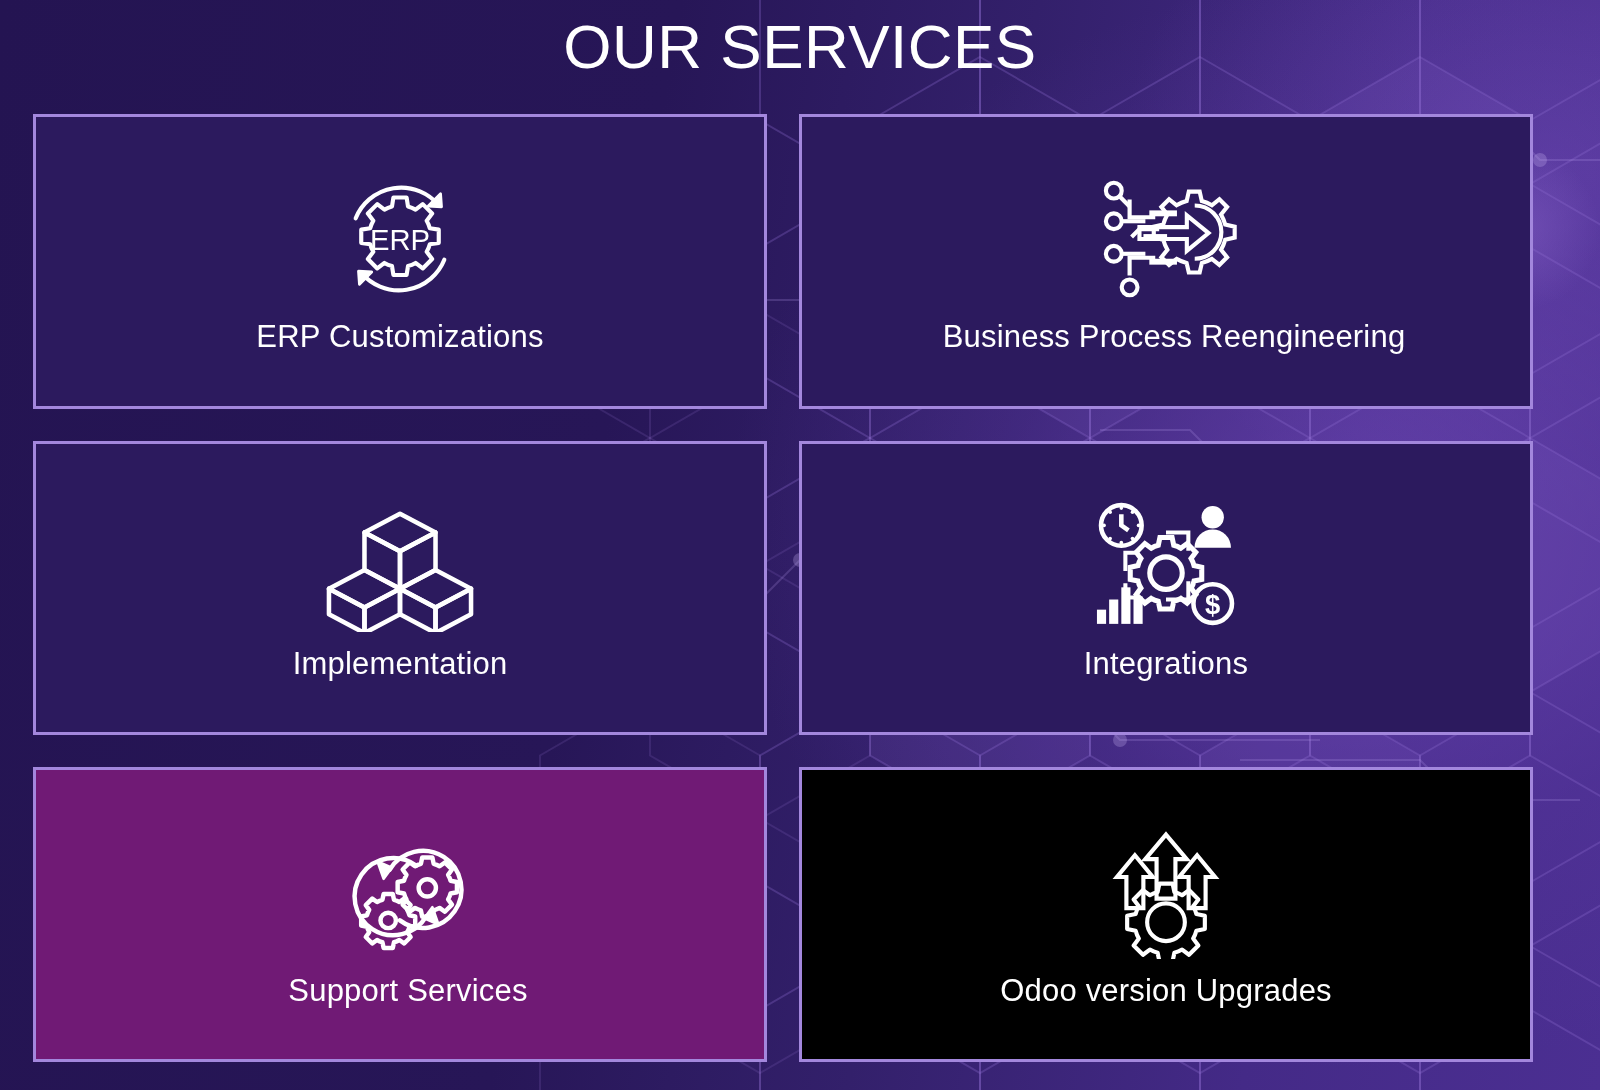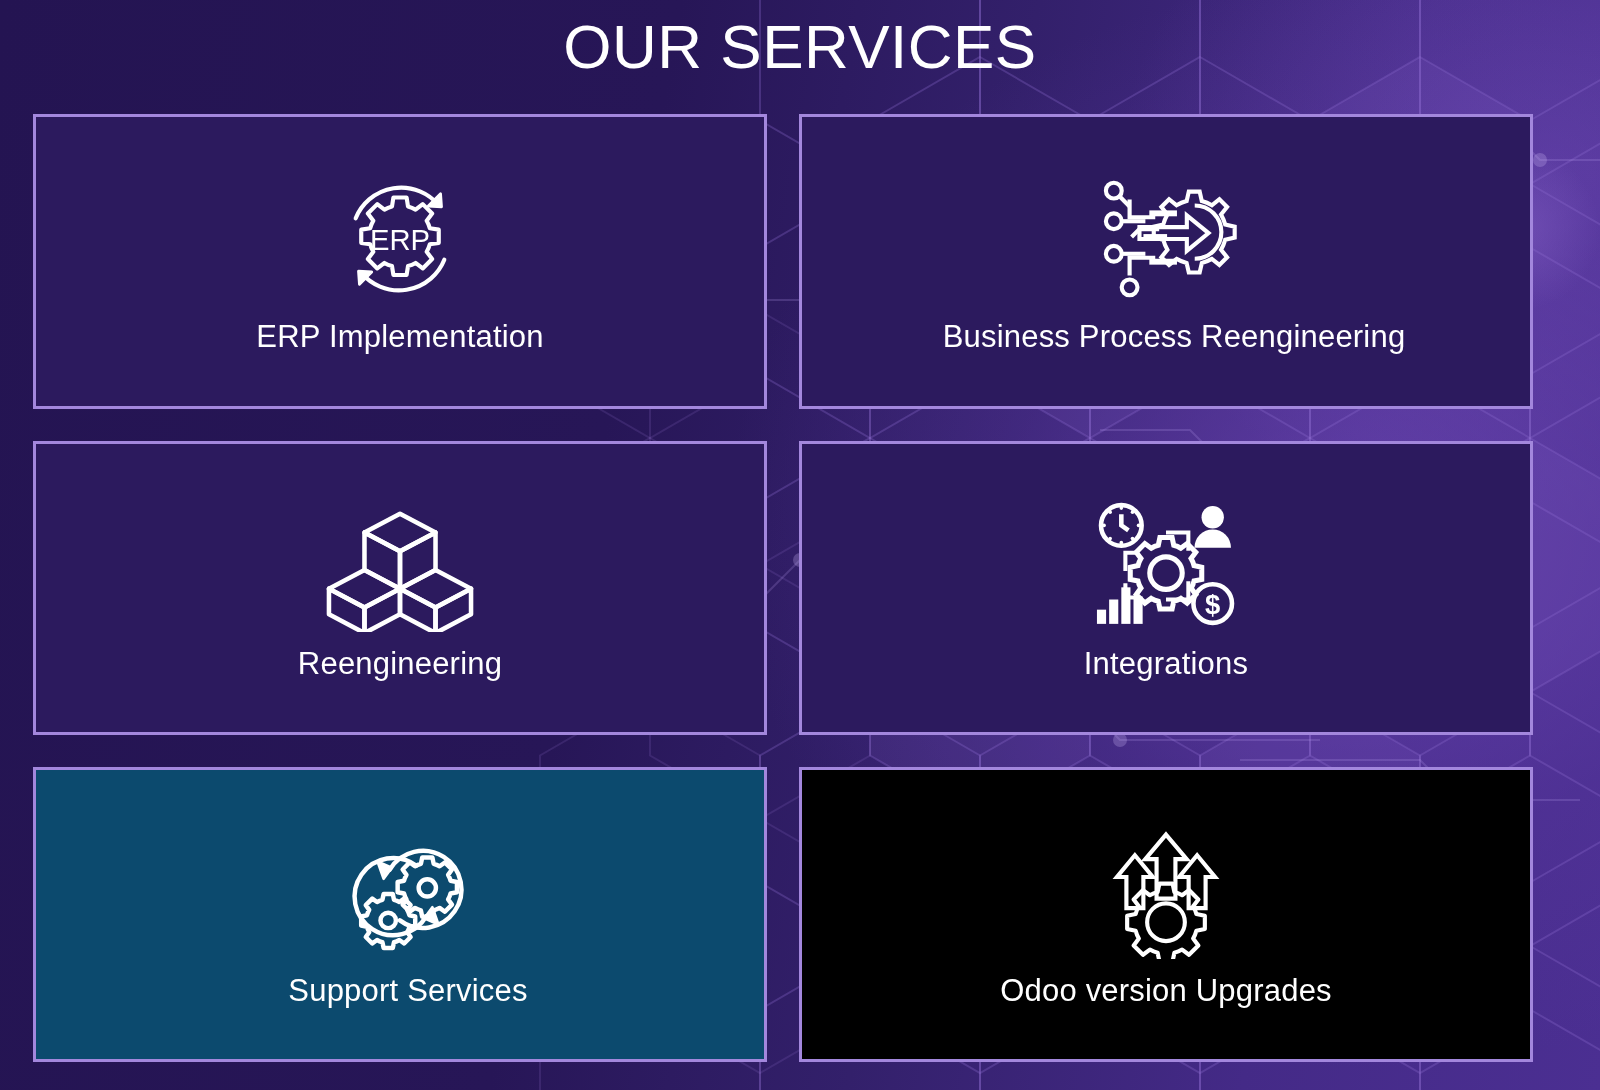--- a/index.html
+++ b/index.html
@@ -221,21 +221,21 @@
     <div class="card-icon">
       <svg viewBox="0 0 140 140" fill="none" stroke="#ffffff" stroke-width="4.4" stroke-linecap="round" stroke-linejoin="round">
         <path d="M23 48 A52 52 0 0 1 111 34"></path>
         <path d="M117 92 A52 52 0 0 1 29 106"></path>
         <path d="M113 22 L114 36 L100 35 Z" fill="#ffffff" stroke-width="3"></path>
         <path d="M27 118 L26 104 L40 105 Z" fill="#ffffff" stroke-width="3"></path>
         <path d="M63 26 h14 l1.5 9.5 a32 32 0 0 1 8 3.3 l7.6 -5.8 l10 10 l-5.8 7.6 a32 32 0 0 1 3.3 8 l9.5 1.5 v14 l-9.5 1.5 a32 32 0 0 1 -3.3 8 l5.8 7.6 l-10 10 l-7.6 -5.8 a32 32 0 0 1 -8 3.3 l-1.5 9.5 h-14 l-1.5 -9.5 a32 32 0 0 1 -8 -3.3 l-7.6 5.8 l-10 -10 l5.8 -7.6 a32 32 0 0 1 -3.3 -8 l-9.5 -1.5 v-14 l9.5 -1.5 a32 32 0 0 1 3.3 -8 l-5.8 -7.6 l10 -10 l7.6 5.8 a32 32 0 0 1 8 -3.3 Z"></path>
         <text x="70" y="82" text-anchor="middle" fill="#ffffff" stroke="none" font-family="Liberation Sans, sans-serif" font-size="31" font-weight="400">ERP</text>
       </svg>
     </div>
-    <div class="card-label">ERP Implementation</div>
+    <div class="card-label">ERP Customizations</div>
   </div>
 
   <div class="service-card" style="border-color: rgb(163, 135, 221); background: rgb(44, 26, 94); padding-left: 16px;">
     <div class="card-icon">
       <svg viewBox="0 0 150 130" fill="none" stroke="#ffffff" stroke-width="4.2" stroke-linecap="butt" stroke-linejoin="miter">
 
         <path d="M96 14 h11 l2.2 9.6 a46 46 0 0 1 10.2 4.2 l7.6 -6.1 l7.8 7.8 l-6.1 7.6 a46 46 0 0 1 4.2 10.2 l9.6 2.2 v11 l-9.6 2.2 a46 46 0 0 1 -4.2 10.2 l6.1 7.6 l-7.8 7.8 l-7.6 -6.1 a46 46 0 0 1 -10.2 4.2 l-2.2 9.6 h-11 l-2.2 -9.6 a46 46 0 0 1 -10.2 -4.2 l-7.6 6.1 l-7.8 -7.8 l6.1 -7.6 a46 46 0 0 1 -4.2 -10.2 l-9.6 -2.2 v-11 l9.6 -2.2 a46 46 0 0 1 4.2 -10.2 l-6.1 -7.6 l7.8 -7.8 l7.6 6.1 a46 46 0 0 1 10.2 -4.2 Z" transform="translate(-6,3)"></path>
 
         <path d="M96 31 a27 27 0 1 1 0 54" stroke-width="4.2"></path>
 
@@ -269,21 +269,21 @@
 
         <path d="M39 69 L75 88 L39 107 L3 88 Z"></path>
         <path d="M3 88 v26 L39 133 V107 Z"></path>
         <path d="M75 88 v26 L39 133 V107 Z"></path>
 
         <path d="M111 69 L147 88 L111 107 L75 88 Z"></path>
         <path d="M75 88 v26 L111 133 V107 Z"></path>
         <path d="M147 88 v26 L111 133 V107 Z"></path>
       </svg>
     </div>
-    <div class="card-label">Reengineering</div>
+    <div class="card-label">Implementation</div>
   </div>
 
   <div class="service-card" style="border-color: rgb(163, 135, 221); background: rgb(44, 26, 94);">
     <div class="card-icon">
       <svg viewBox="0 0 140 130" fill="#ffffff" stroke="none">
 
         <g fill="none" stroke="#ffffff" stroke-width="4">
           <path d="M70 32 h22 v18"></path>
           <path d="M70 98 h22 v-18"></path>
           <path d="M42 52 h-12 v18"></path>
@@ -324,21 +324,21 @@
           <rect x="2" y="108" width="9" height="14"></rect>
           <rect x="14" y="98" width="9" height="24"></rect>
           <rect x="26" y="86" width="9" height="36"></rect>
           <rect x="38" y="95" width="9" height="27"></rect>
         </g>
       </svg>
     </div>
     <div class="card-label">Integrations</div>
   </div>
 
-  <div class="service-card" style="border-color: rgb(163, 135, 221); background: #0c4a6e; padding-left: 16px;">
+  <div class="service-card" style="border-color: rgb(163, 135, 221); background: #701a75; padding-left: 16px;">
     <div class="card-icon">
       <svg viewBox="0 0 140 130" fill="none" stroke="#ffffff" stroke-width="4.4" stroke-linecap="round" stroke-linejoin="round">
 
         <path d="M52 42 A38 38 0 1 1 62 92"></path>
         <path d="M40 34 L54 40 L46 51 Z" fill="#ffffff" stroke-width="2.6"></path>
 
         <path d="M88 88 A38 38 0 1 1 78 38"></path>
         <path d="M100 96 L86 90 L94 79 Z" fill="#ffffff" stroke-width="2.6"></path>
 
         <g>

